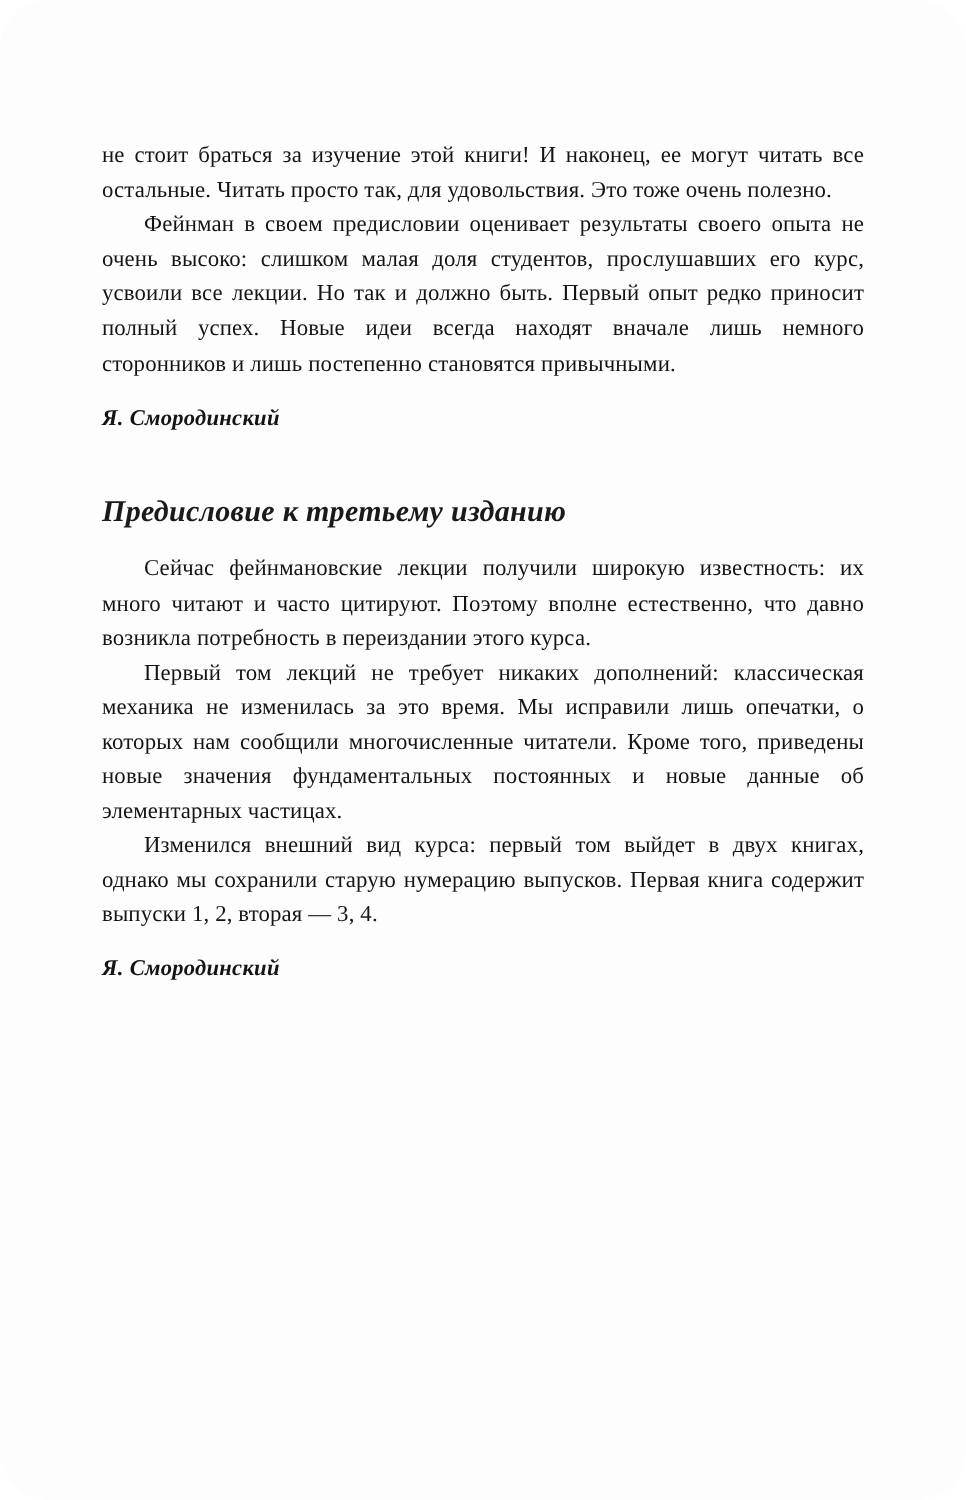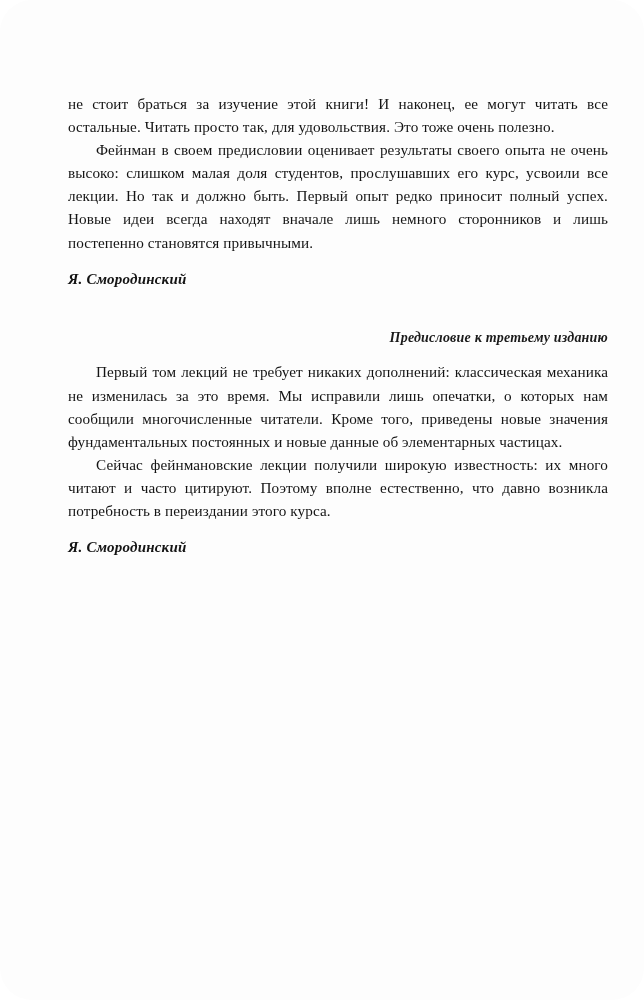--- a/index.html
+++ b/index.html
@@ -13,21 +13,21 @@
     font-family: "Liberation Serif", serif;
     color: #1a1a1a;
     overflow: hidden;
   }
   .page {
     position: relative;
     width: 644px;
     height: 1000px;
     background: #fdfdfd;
     box-sizing: border-box;
-    padding: 92px 36px 60px 68px;
+    padding: 92px 68px 60px 68px;
     border-radius: 32px;
   }
   .text-block {
     font-size: 15.2px;
     line-height: 1.52;
     text-align: justify;
     text-justify: inter-word;
     letter-spacing: 0.1px;
     color: #141414;
   }
@@ -45,43 +45,44 @@
     font-style: italic;
     font-weight: bold;
     font-size: 15px;
     letter-spacing: 0.2px;
   }
   .section-heading {
     margin-top: 40px;
     margin-bottom: 14px;
     font-style: italic;
     font-weight: bold;
-    font-size: 14px;
+    font-size: 20px;
     letter-spacing: 0.2px;
-    text-align: right;
+    text-align: left;
   }
   .section-body .para { margin-top: 0; }
   .blank-area {
     height: 240px;
   }
 </style>
 </head>
 <body>
 
 <div class="page">
 
   <div class="text-block">
     <p class="para no-indent">не стоит браться за изучение этой книги! И наконец, ее могут читать все остальные. Читать просто так, для удовольствия. Это тоже очень полезно.</p>
     <p class="para">Фейнман в своем предисловии оценивает результаты своего опыта не очень высоко: слишком малая доля студентов, прослушавших его курс, усвоили все лекции. Но так и должно быть. Первый опыт редко приносит полный успех. Новые идеи всегда находят вначале лишь немного сторонников и лишь постепенно становятся привычными.</p>
     <div class="signature">Я. Смородинский</div>
   </div>
 
   <div class="section-heading">Предисловие к третьему изданию</div>
 
   <div class="text-block section-body">
+    <p class="para">Сейчас фейнмановские лекции получили широкую известность: их много читают и часто цитируют. Поэтому вполне естественно, что давно возникла потребность в переиздании этого курса.</p>
     <p class="para">Первый том лекций не требует никаких дополнений: классическая механика не изменилась за это время. Мы исправили лишь опечатки, о которых нам сообщили многочисленные читатели. Кроме того, приведены новые значения фундаментальных постоянных и новые данные об элементарных частицах.</p>
-    <p class="para">Сейчас фейнмановские лекции получили широкую известность: их много читают и часто цитируют. Поэтому вполне естественно, что давно возникла потребность в переиздании этого курса.</p>
+    <p class="para">Изменился внешний вид курса: первый том выйдет в двух книгах, однако мы сохранили старую нумерацию выпусков. Первая книга содержит выпуски 1, 2, вторая — 3, 4.</p>
     <div class="signature">Я. Смородинский</div>
   </div>
 
   <div class="blank-area"></div>
 
 </div>
 
 </body></html>

